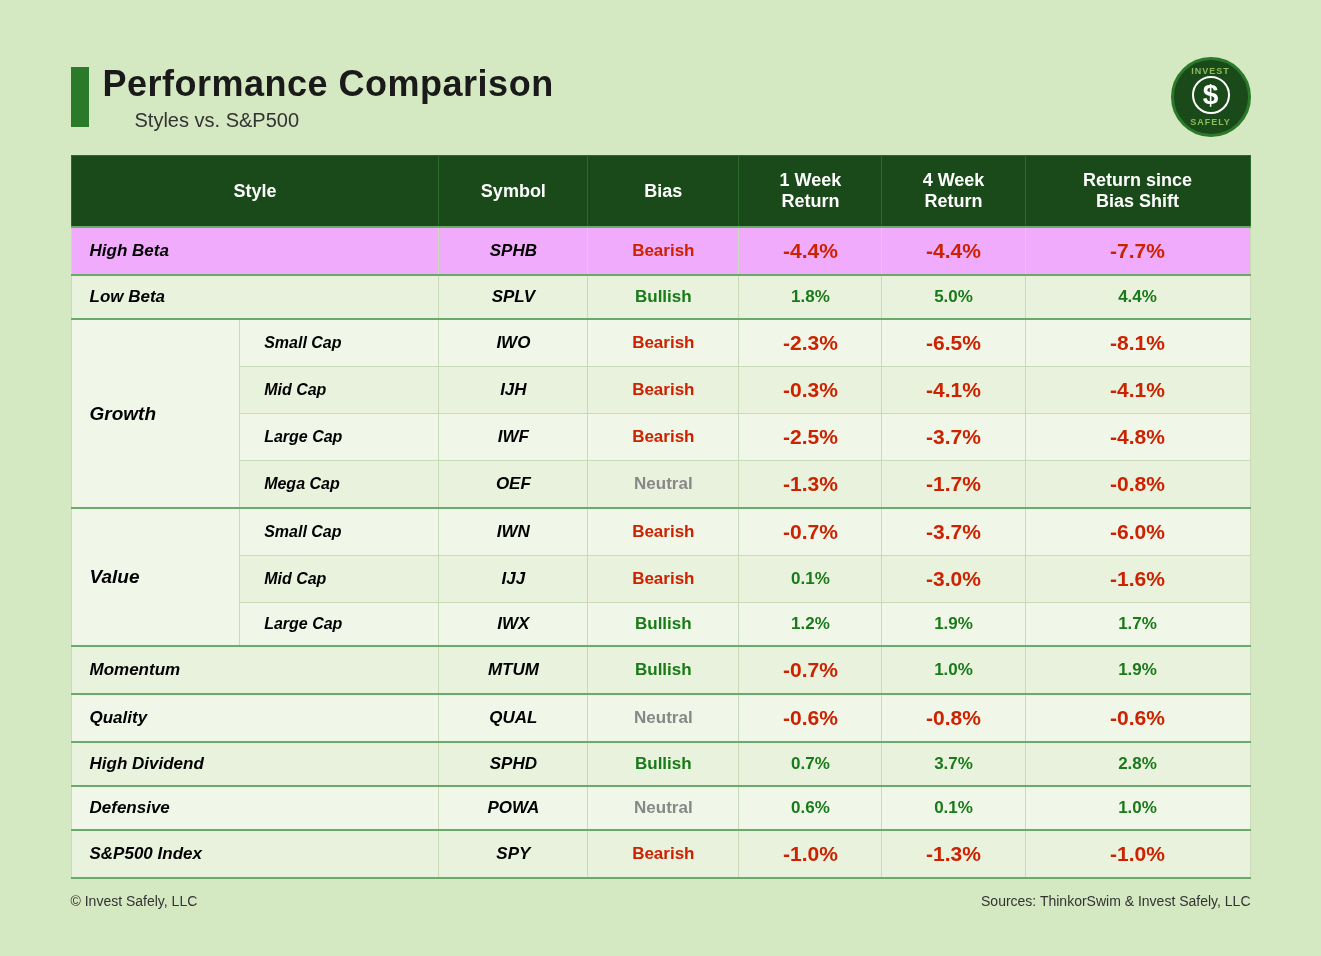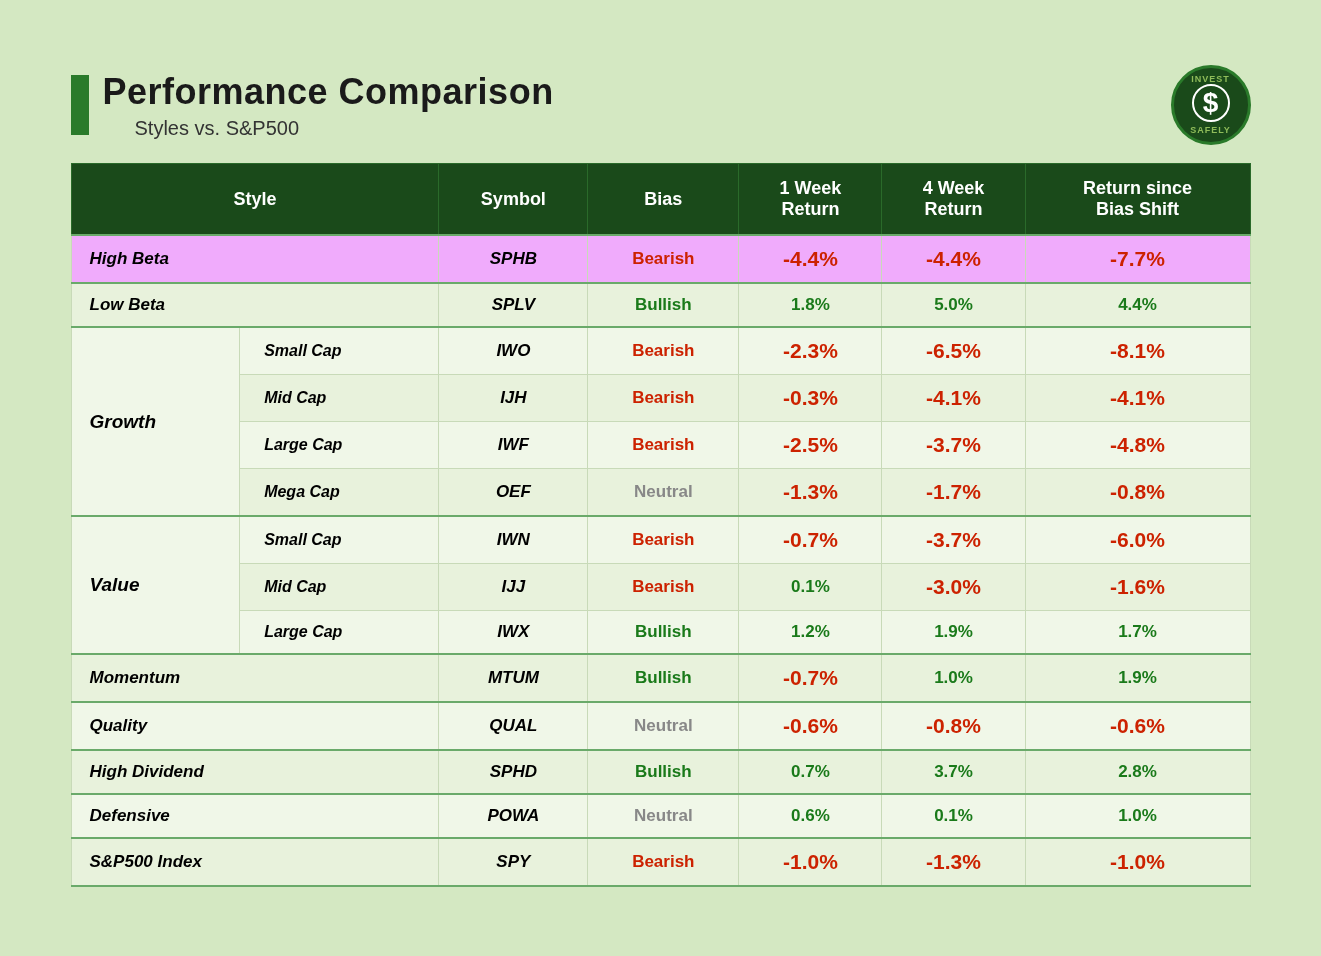--- a/index.html
+++ b/index.html
@@ -291,13 +291,17 @@
           <td colspan="2" class="style-main">S&amp;P500 Index</td>
           <td class="symbol">SPY</td>
           <td class="bias-bearish">Bearish</td>
           <td class="val-red">-1.0%</td>
           <td class="val-red">-1.3%</td>
           <td class="val-red">-1.0%</td>
         </tr>
       </tbody>
   </table>
 
+  <div class="footer">
+    <span>© Invest Safely, LLC</span>
+    <span>Sources: ThinkorSwim &amp; Invest Safely, LLC</span>
+  </div>
 </div>
 
 </body></html>

